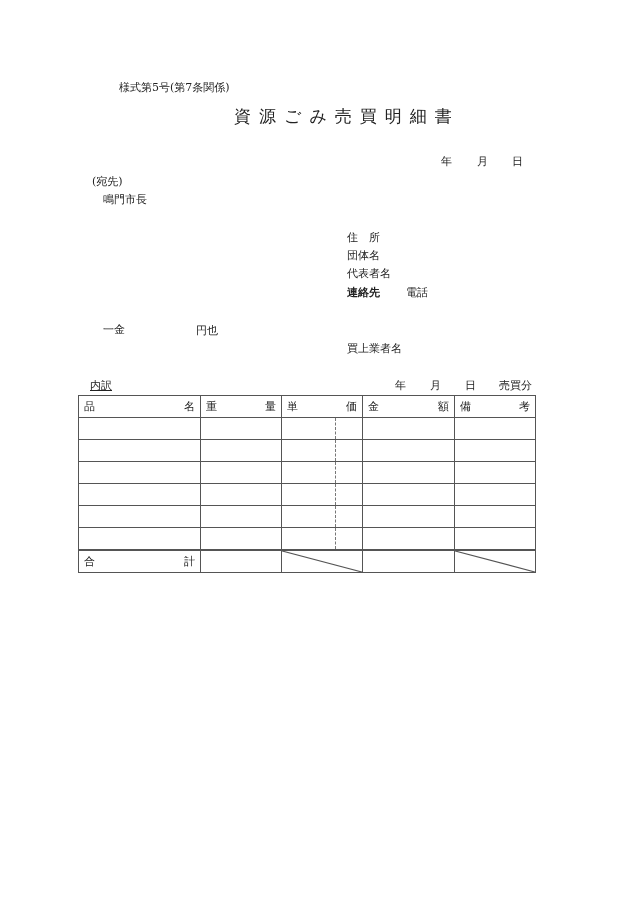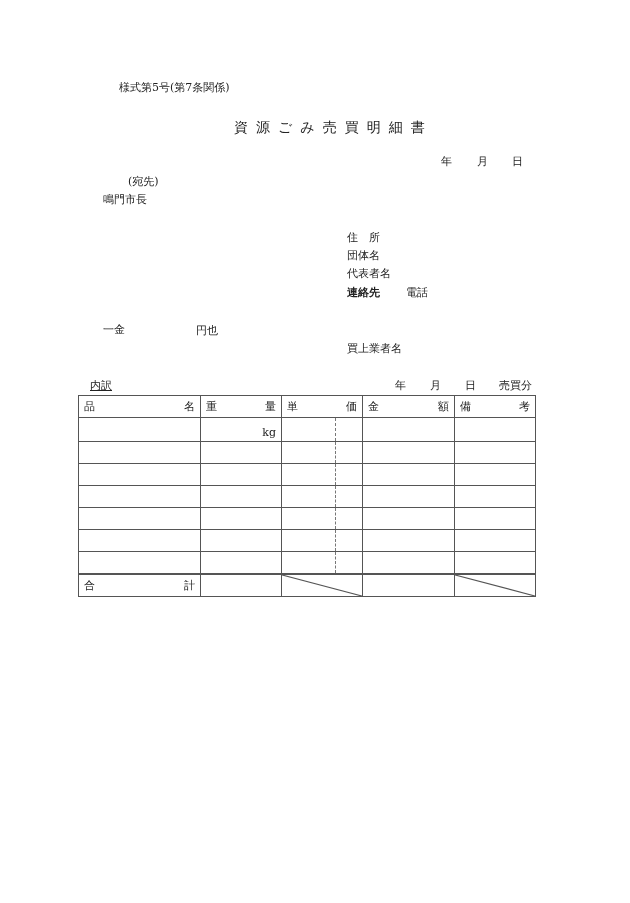--- a/index.html
+++ b/index.html
@@ -13,29 +13,29 @@
   .hdr { display:flex; justify-content:space-between; }
   .unit-cell { text-align:right; font-size:10px; vertical-align:bottom; padding-bottom:2px !important; }
   .dash { position:absolute; top:0; bottom:0; left:53px; border-left:1px dashed #777; }
   .diag { position:absolute; left:0; top:0; width:100%; height:100%; }
 </style>
 </head>
 <body>
 
 <div class="abs" style="left:79px;top:82px;font-size:11px;margin-left:40px;">様式第5号(第7条関係)</div>
 
-<div class="abs title" style="left:234px;top:120px;font-size:14px;">
+<div class="abs title" style="left:234px;top:108px;font-size:17px;">
   <span>資</span><span>源</span><span>ご</span><span>み</span><span>売</span><span>買</span><span>明</span><span>細</span><span>書</span>
 </div>
 
 <div class="abs" style="left:441px;top:156px;">年</div>
 <div class="abs" style="left:477px;top:156px;">月</div>
 <div class="abs" style="left:512px;top:156px;">日</div>
 
-<div class="abs" style="left:92px;top:176px;margin-left:36px;">(宛先)</div>
+<div class="abs" style="left:92px;top:176px;">(宛先)</div>
 <div class="abs" style="left:103px;top:194px;text-align:center;">鳴門市長</div>
 
 <div class="abs" style="left:347px;top:232px;">住　所</div>
 <div class="abs" style="left:347px;top:250px;">団体名</div>
 <div class="abs" style="left:347px;top:268px;">代表者名</div>
 <div class="abs" style="left:347px;top:287px;font-weight:bold;">連絡先</div>
 <div class="abs" style="left:406px;top:287px;">電話</div>
 
 <div class="abs" style="left:103px;top:325px;font-family:Liberation Mono, monospace;">一金</div>
 <div class="abs" style="left:196px;top:325px;">円也</div>
@@ -80,29 +80,20 @@
             <span>金</span>
             <span>額</span>
           </div>
         </td>
     <td>
           <div class="hdr">
             <span>備</span>
             <span>考</span>
           </div>
         </td>
-  </tr>
-  <tr>
-    <td></td>
-    <td class="unit-cell">kg</td>
-    <td>
-          <div class="dash"></div>
-        </td>
-    <td></td>
-        <td></td>
   </tr>
   <tr>
         <td></td>
         <td></td>
         <td>
           <div class="dash"></div>
         </td>
         <td></td>
         <td></td>
       </tr>

